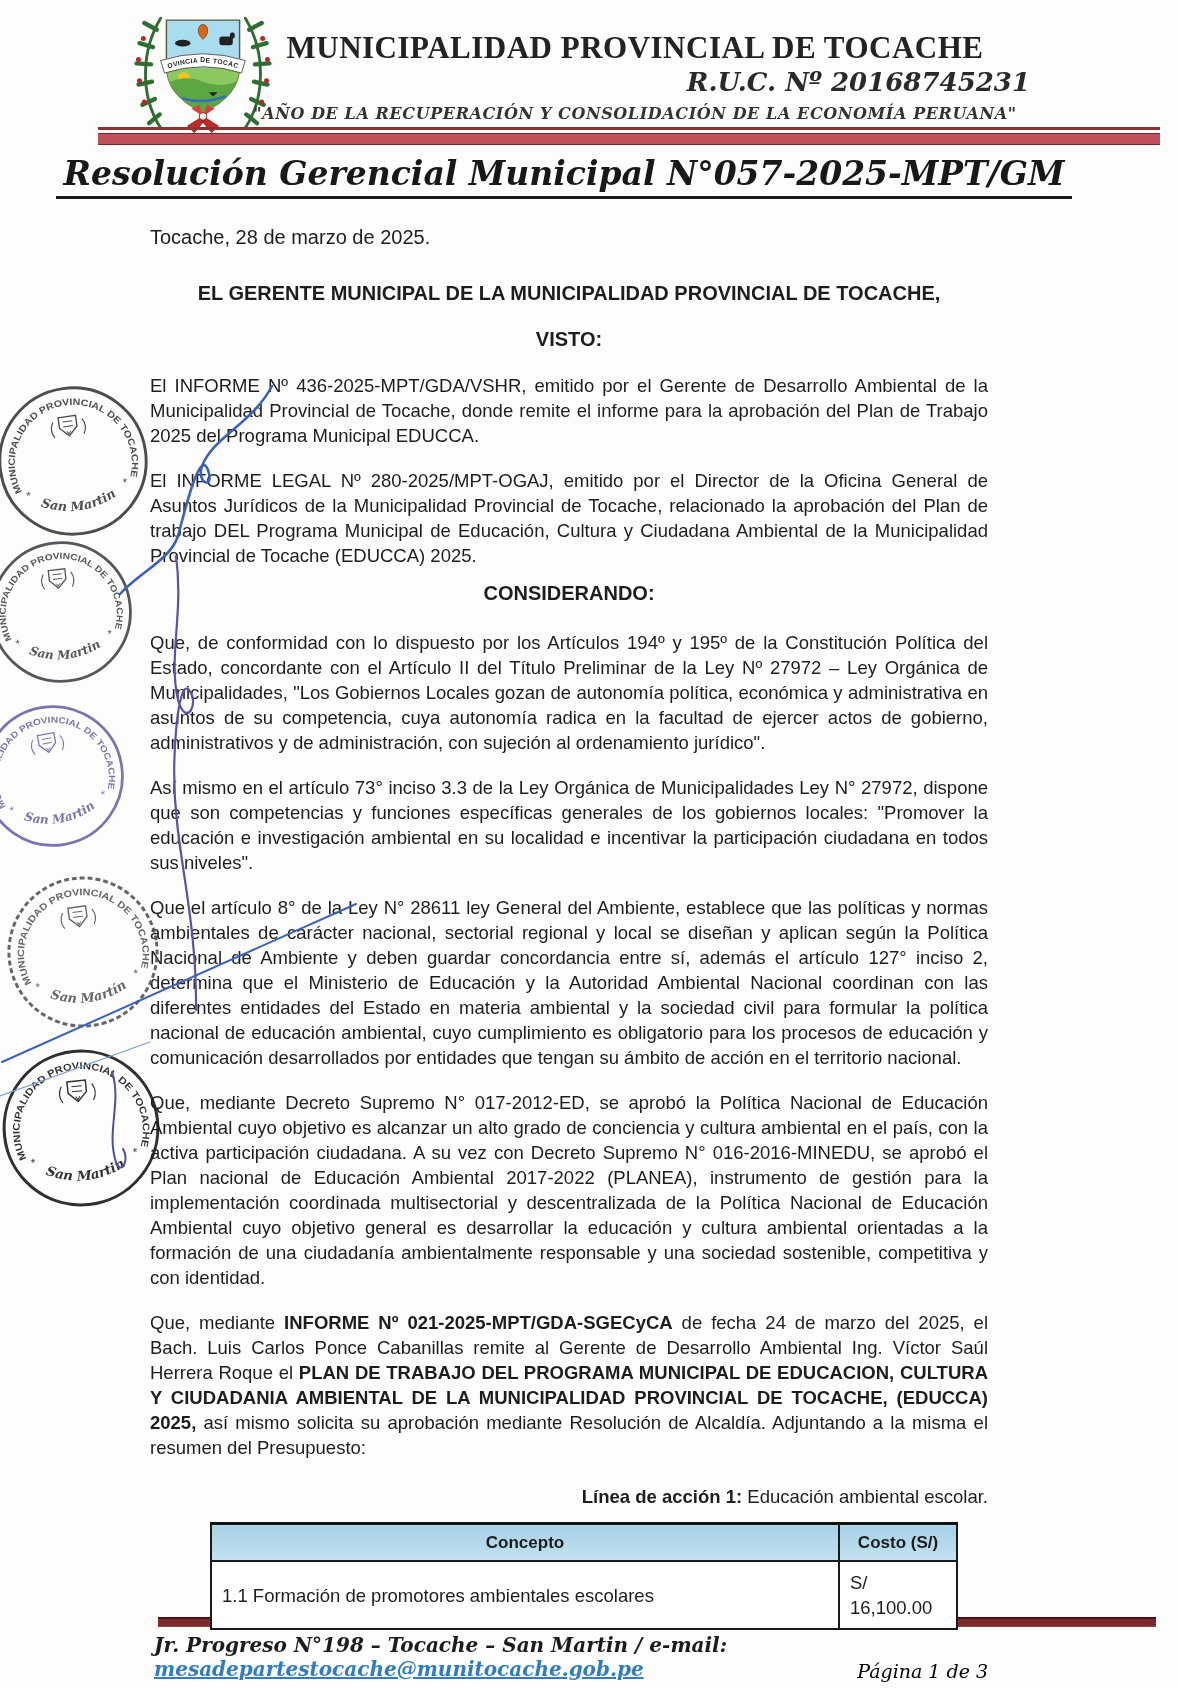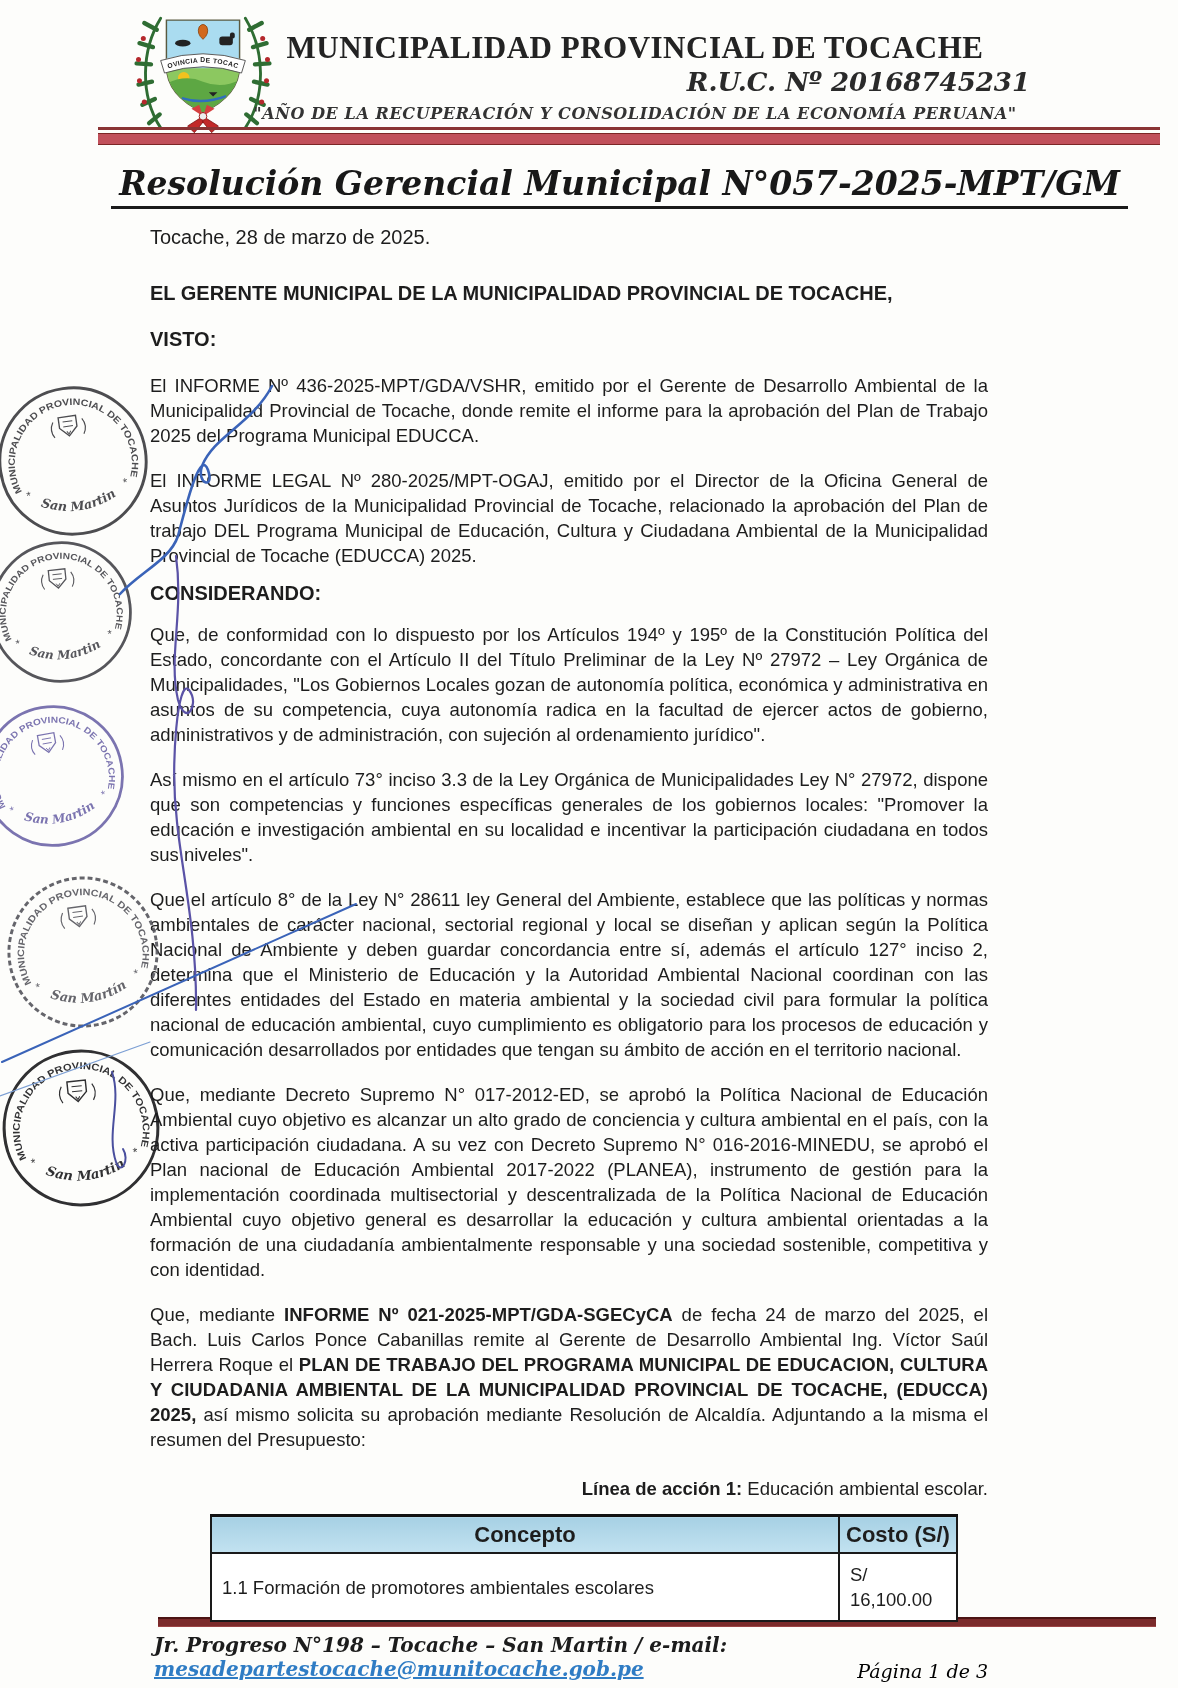--- a/index.html
+++ b/index.html
@@ -8,34 +8,34 @@
   .logo{position:absolute;top:6px;left:126px;width:154px;height:136px}
   .header-org{position:absolute;top:30px;left:240px;width:790px;text-align:center;
     font-family:"Liberation Serif",serif;font-weight:bold;font-size:31px;letter-spacing:.5px;color:#232323}
   .header-ruc{position:absolute;top:67px;left:240px;width:790px;text-align:right;
     font-family:"DejaVu Serif",serif;font-style:italic;font-weight:bold;font-size:26px;color:#2a2a2a}
   .header-slogan{position:absolute;top:104px;left:190px;width:890px;text-align:center;
     font-family:"DejaVu Serif",serif;font-style:italic;font-weight:bold;font-size:16px;letter-spacing:.6px;color:#333}
   .rule-top{position:absolute;top:127px;left:98px;width:1062px;height:3px;background:#8a3434}
   .rule-band{position:absolute;top:133px;left:98px;width:1062px;height:12px;background:#c1505b;
     border-top:1px solid #7c2626;border-bottom:1px solid #7c2626}
-  .res-title{position:absolute;top:164px;left:0;width:1128px;text-align:right}
+  .res-title{position:absolute;top:154px;left:0;width:1128px;text-align:center}
   .res-title span{display:inline-block;font-family:"DejaVu Serif",serif;font-style:italic;font-weight:bold;
     font-size:33px;color:#181818;border-bottom:3px solid #1a1a1a;padding:0 8px 3px}
   .date-line{position:absolute;top:226px;left:150px;width:838px;text-align:left;font-size:20px}
   .body-flow{position:absolute;top:281px;left:150px;width:838px;font-size:18.5px;line-height:25px;
     text-align:justify;z-index:1}
-  .body-flow .hd{font-weight:bold;font-size:20px;margin-bottom:21px;text-align:left}
+  .body-flow .hd{font-weight:bold;font-size:20px;margin-bottom:21px;text-align:center}
   .body-flow p{margin-bottom:20px}
   .body-flow .tight{margin-bottom:13px}
   .b{font-weight:bold}
   .linea{margin:2px 0 13px 60px;text-align:right}
   table.budget{margin-left:60px;width:748px;border-collapse:collapse;font-size:18.5px}
   .budget th{background:linear-gradient(#a6d0e4,#c2e2f0);border:2px solid #1a1a1a;border-top:3px solid #111;
-    font-size:22px;padding:5px 4px;text-align:center}
+    font-size:17px;padding:5px 4px;text-align:center}
   .budget th.concepto{width:628px}
   .budget td{border:2px solid #1a1a1a;padding:8px 10px;text-align:left;background:#fff}
   .footer-rule{position:absolute;top:1617px;left:158px;width:998px;height:10px;background:#7b2b2b;
     border-top:2px solid #4c1414;border-bottom:1px solid #9c4444}
   .footer-addr{position:absolute;top:1633px;left:154px;width:840px;text-align:left;
     font-family:"DejaVu Serif",serif;font-style:italic;font-weight:bold;font-size:20px;color:#1c1c1c}
   .footer-addr a{color:#2f7cc4;text-decoration:underline;cursor:pointer}
   .footer-page{position:absolute;top:1660px;left:150px;width:838px;text-align:right;
     font-family:"DejaVu Serif",serif;font-style:italic;font-size:19px;color:#000000}
   .stamp{position:absolute;opacity:.9;z-index:2}
@@ -113,21 +113,21 @@
 <div class="res-title">
   <span>Resolución Gerencial Municipal N°057-2025-MPT/GM</span>
 </div>
 <div class="date-line">Tocache, 28 de marzo de 2025.</div>
 
 <div class="body-flow">
   <div class="hd">EL GERENTE MUNICIPAL DE LA MUNICIPALIDAD PROVINCIAL DE TOCACHE,</div>
   <div class="hd">VISTO:</div>
   <p>El INFORME Nº 436-2025-MPT/GDA/VSHR, emitido por el Gerente de Desarrollo Ambiental de la Municipalidad Provincial de Tocache, donde remite el informe para la aprobación del Plan de Trabajo 2025 del Programa Municipal EDUCCA.</p>
   <p class="tight">El INFORME LEGAL Nº 280-2025/MPT-OGAJ, emitido por el Director de la Oficina General de Asuntos Jurídicos de la Municipalidad Provincial de Tocache, relacionado la aprobación del Plan de trabajo DEL Programa Municipal de Educación, Cultura y Ciudadana Ambiental de la Municipalidad Provincial de Tocache (EDUCCA) 2025.</p>
-  <div class="hd" style="margin-bottom:16px">CONSIDERANDO:</div>
+  <div class="hd" style="margin-bottom:24px">CONSIDERANDO:</div>
   <p>Que, de conformidad con lo dispuesto por los Artículos 194º y 195º de la Constitución Política del Estado, concordante con el Artículo II del Título Preliminar de la Ley Nº 27972 – Ley Orgánica de Municipalidades, "Los Gobiernos Locales gozan de autonomía política, económica y administrativa en asuntos de su competencia, cuya autonomía radica en la facultad de ejercer actos de gobierno, administrativos y de administración, con sujeción al ordenamiento jurídico".</p>
   <p>Así mismo en el artículo 73° inciso 3.3 de la Ley Orgánica de Municipalidades Ley N° 27972, dispone que son competencias y funciones específicas generales de los gobiernos locales: "Promover la educación e investigación ambiental en su localidad e incentivar la participación ciudadana en todos sus niveles".</p>
   <p>Que el artículo 8° de la Ley N° 28611 ley General del Ambiente, establece que las políticas y normas ambientales de carácter nacional, sectorial regional y local se diseñan y aplican según la Política Nacional de Ambiente y deben guardar concordancia entre sí, además el artículo 127° inciso 2, determina que el Ministerio de Educación y la Autoridad Ambiental Nacional coordinan con las diferentes entidades del Estado en materia ambiental y la sociedad civil para formular la política nacional de educación ambiental, cuyo cumplimiento es obligatorio para los procesos de educación y comunicación desarrollados por entidades que tengan su ámbito de acción en el territorio nacional.</p>
   <p>Que, mediante Decreto Supremo N° 017-2012-ED, se aprobó la Política Nacional de Educación Ambiental cuyo objetivo es alcanzar un alto grado de conciencia y cultura ambiental en el país, con la activa participación ciudadana. A su vez con Decreto Supremo N° 016-2016-MINEDU, se aprobó el Plan nacional de Educación Ambiental 2017-2022 (PLANEA), instrumento de gestión para la implementación coordinada multisectorial y descentralizada de la Política Nacional de Educación Ambiental cuyo objetivo general es desarrollar la educación y cultura ambiental orientadas a la formación de una ciudadanía ambientalmente responsable y una sociedad sostenible, competitiva y con identidad.</p>
   <p style="margin-bottom:24px"><span>Que, mediante </span><span class="b">INFORME Nº 021-2025-MPT/GDA-SGECyCA</span><span> de fecha 24 de marzo del 2025, el Bach. Luis Carlos Ponce Cabanillas remite al Gerente de Desarrollo Ambiental Ing. Víctor Saúl Herrera Roque el </span><span class="b">PLAN DE TRABAJO DEL PROGRAMA MUNICIPAL DE EDUCACION, CULTURA Y CIUDADANIA AMBIENTAL DE LA MUNICIPALIDAD PROVINCIAL DE TOCACHE, (EDUCCA) 2025,</span><span> así mismo solicita su aprobación mediante Resolución de Alcaldía. Adjuntando a la misma el resumen del Presupuesto:</span></p>
   <div class="linea"><span class="b">Línea de acción 1:</span><span> Educación ambiental escolar.</span></div>
 
   <table class="budget">
     <thead>
       <tr>

